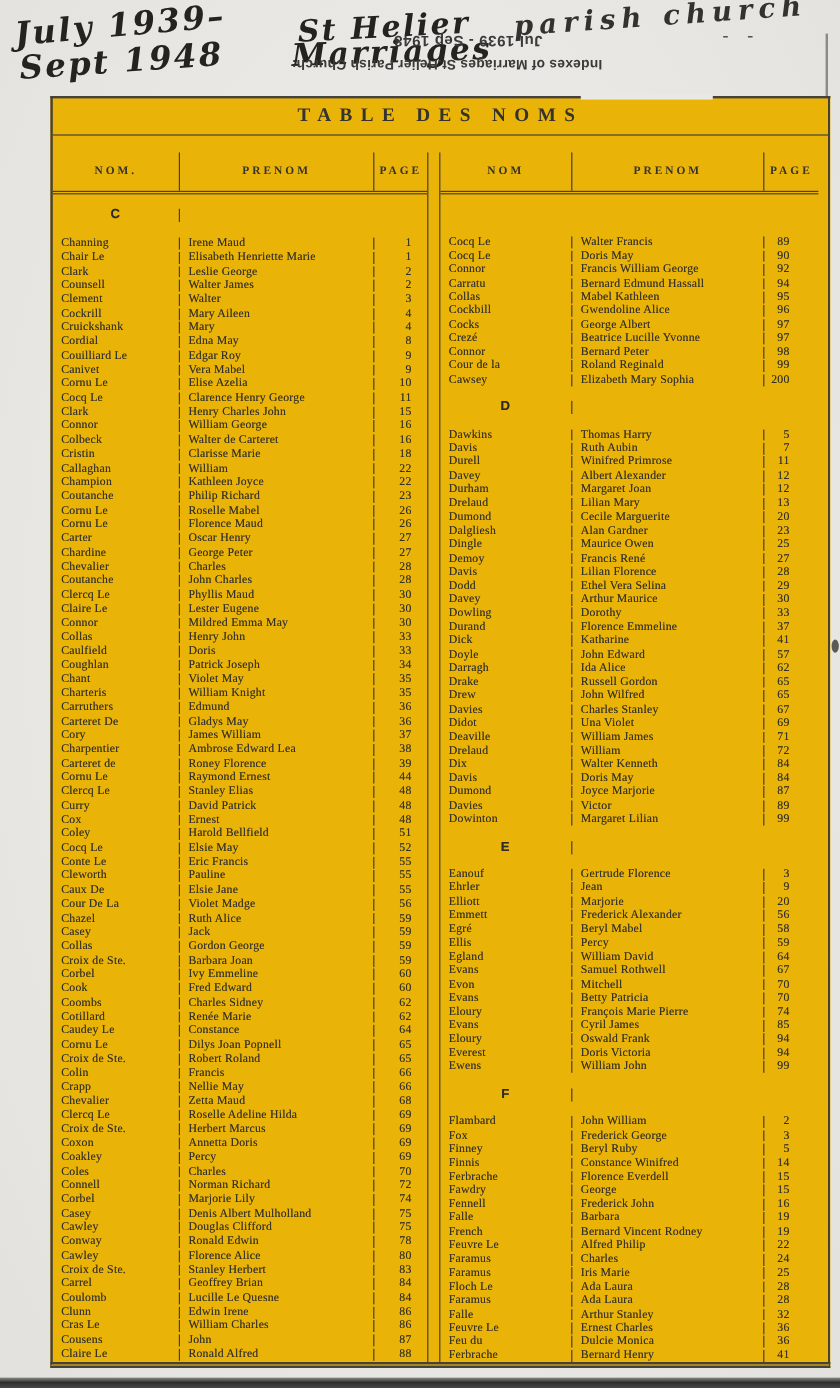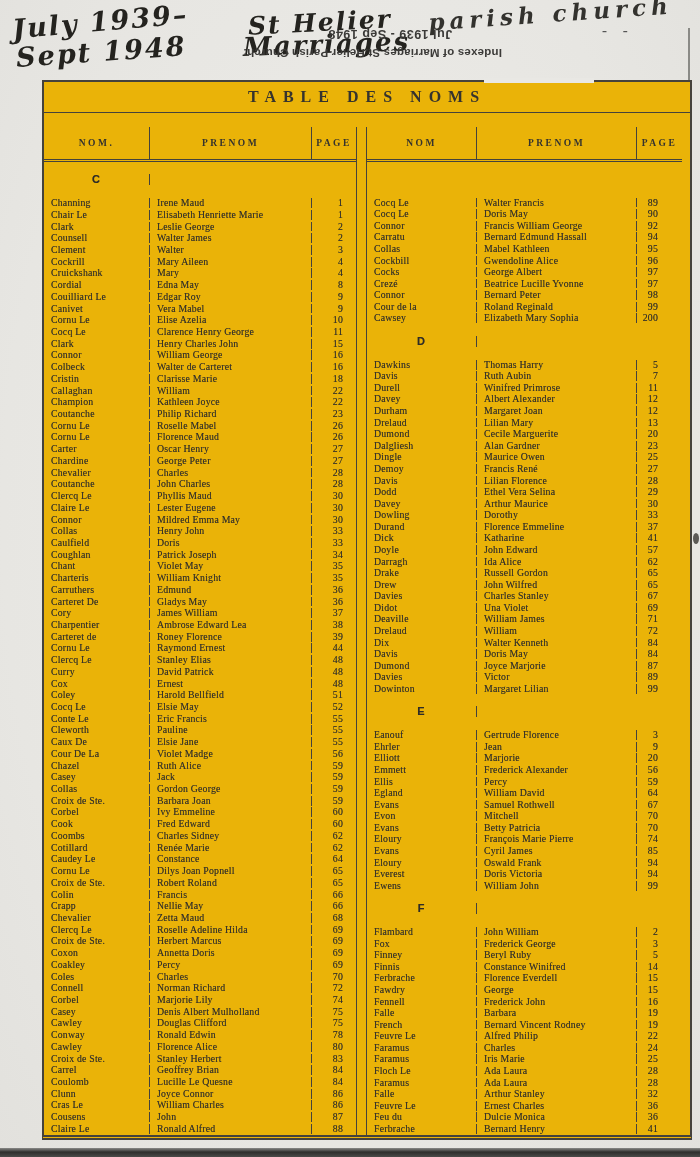--- a/index.html
+++ b/index.html
@@ -509,21 +509,21 @@
           <span class="cell c-prenom bl">Geoffrey Brian</span>
           <span class="cell c-page">84</span>
         </div>
         <div class="trow">
           <span class="cell c-nom bl">Coulomb</span>
           <span class="cell c-prenom bl">Lucille Le Quesne</span>
           <span class="cell c-page">84</span>
         </div>
         <div class="trow">
           <span class="cell c-nom bl">Clunn</span>
-          <span class="cell c-prenom bl">Joyce Connor</span>
+          <span class="cell c-prenom bl">Edwin Irene</span>
           <span class="cell c-page">86</span>
         </div>
         <div class="trow">
           <span class="cell c-nom bl">Cras Le</span>
           <span class="cell c-prenom bl">William Charles</span>
           <span class="cell c-page">86</span>
         </div>
         <div class="trow">
           <span class="cell c-nom bl">Cousens</span>
           <span class="cell c-prenom bl">John</span>
@@ -803,20 +803,25 @@
           <span class="cell c-nom bl">Elliott</span>
           <span class="cell c-prenom bl">Marjorie</span>
           <span class="cell c-page">20</span>
         </div>
         <div class="trow">
           <span class="cell c-nom bl">Emmett</span>
           <span class="cell c-prenom bl">Frederick Alexander</span>
           <span class="cell c-page">56</span>
         </div>
         <div class="trow">
+          <span class="cell c-nom bl">Egré</span>
+          <span class="cell c-prenom bl">Beryl Mabel</span>
+          <span class="cell c-page">58</span>
+        </div>
+        <div class="trow">
           <span class="cell c-nom bl">Ellis</span>
           <span class="cell c-prenom bl">Percy</span>
           <span class="cell c-page">59</span>
         </div>
         <div class="trow">
           <span class="cell c-nom bl">Egland</span>
           <span class="cell c-prenom bl">William David</span>
           <span class="cell c-page">64</span>
         </div>
         <div class="trow">

